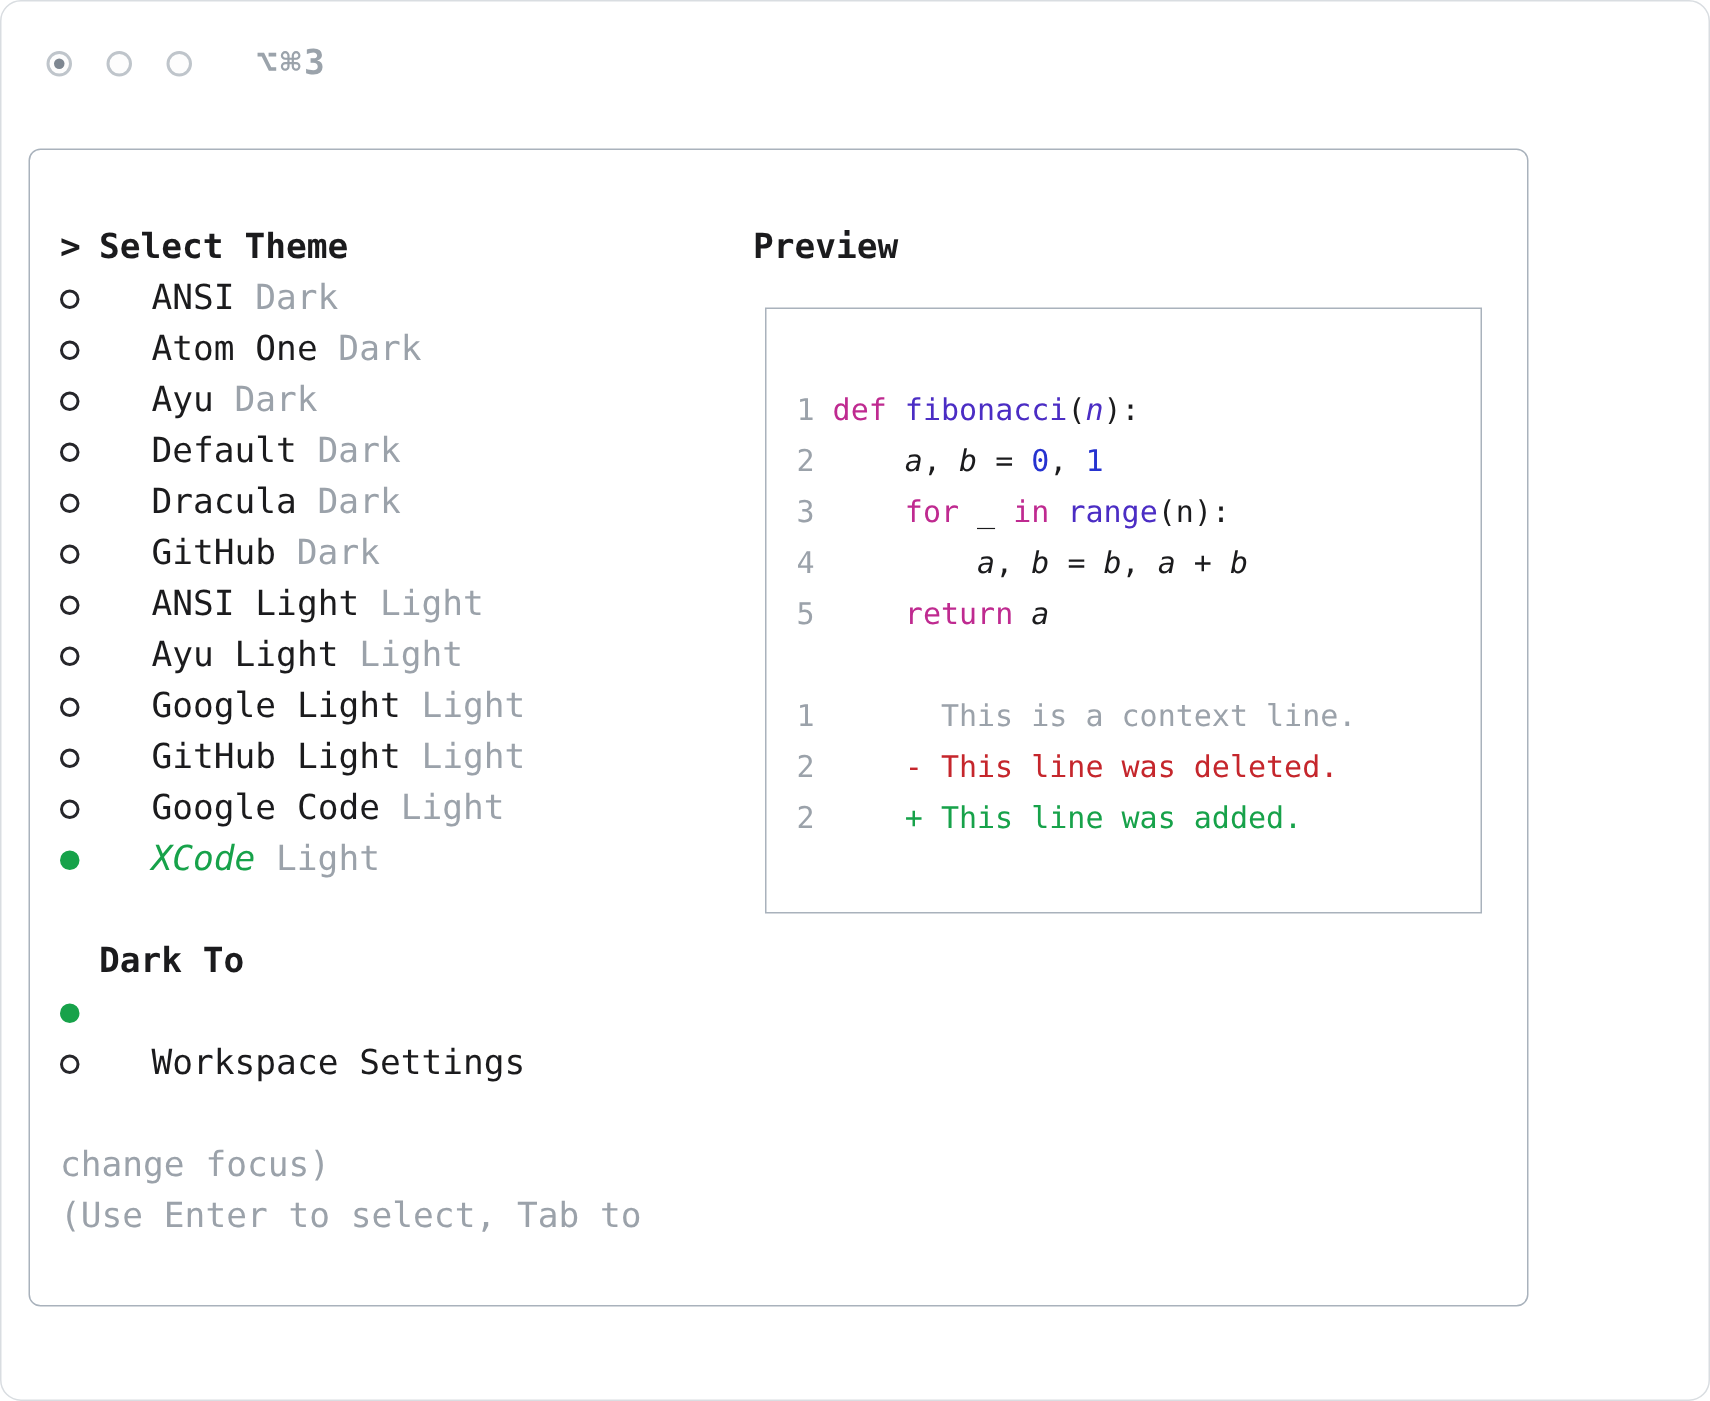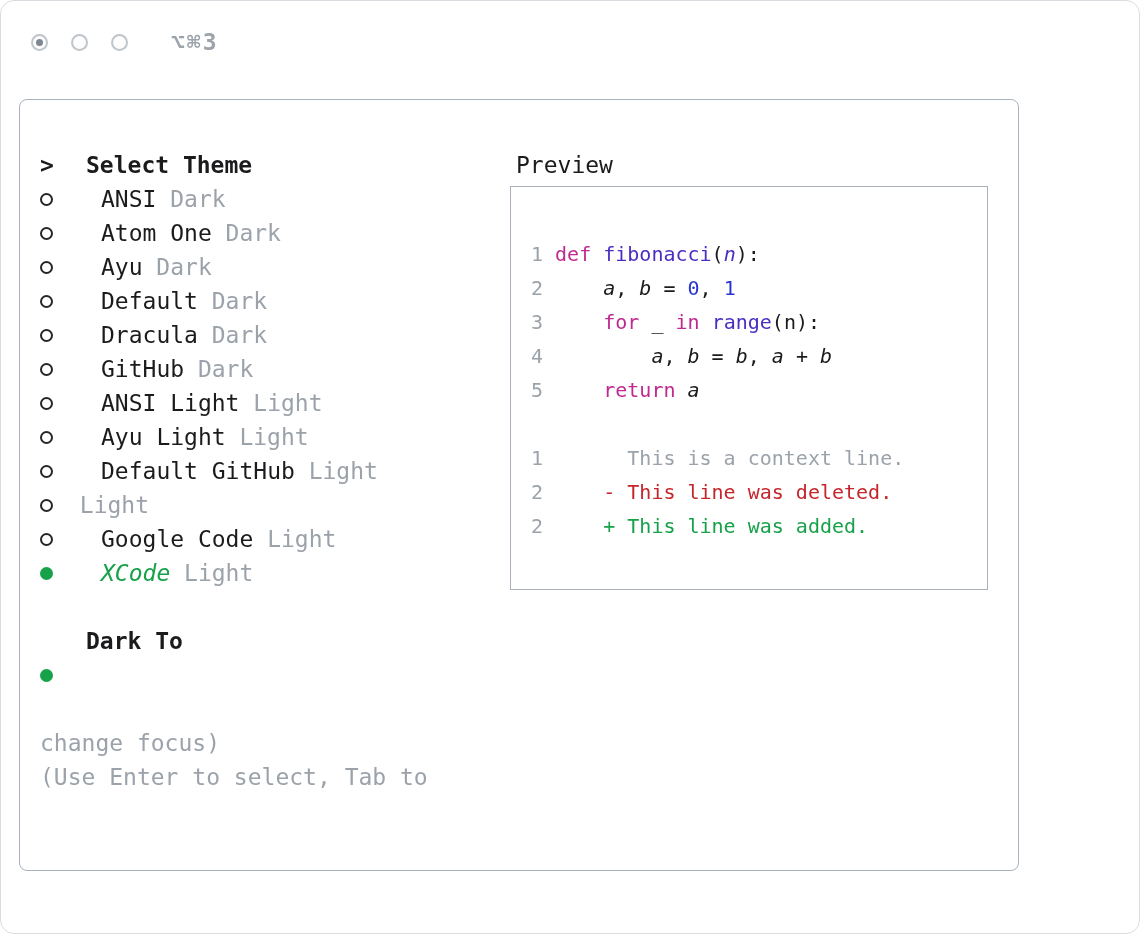--- a/index.html
+++ b/index.html
@@ -45,40 +45,40 @@
   }
 
   
   .left {
     position: absolute; left: 20px; top: 48px;
     font-size: 23px; line-height: 34px; color: var(--text-black);
   }
   .row { display: flex; align-items: center; height: 34px; white-space: pre; }
   .marker { width: 26px; display: inline-flex; align-items: center; flex: none; }
   .prefix { width: 26px; font-weight: 700; flex: none; }
-  .title-label { font-weight: 700; margin-left: 20px; }
+  .title-label { font-weight: 700; }
   .circle {
     width: 13px; height: 13px; border-radius: 50%;
     border: 2px solid #26262a; background: transparent;
   }
   .circle.filled { background: var(--accent-green); border-color: var(--accent-green); }
   .item-name { color: var(--text-black); margin-left: 35px; }
   .row.selected .item-name { color: var(--accent-green); font-style: italic; }
   .variant { color: var(--muted-gray); margin-left: 0.6em; text-align: center; }
   .spacer { height: 34px; }
   .hint { color: var(--muted-gray); line-height: 34px; }
 
   
   .preview-title {
-    position: absolute; left: 496px; top: 48px;
+    position: absolute; left: 482px; top: 48px;
     height: 34px; line-height: 34px;
-    font-size: 23px; font-weight: 400; color: var(--text-black);
+    font-size: 23px; font-weight: 700; color: var(--text-black);
   }
   .preview-box {
-    position: absolute; left: 490px; top: 86px;
+    position: absolute; left: 490px; top: 105px;
     width: 478px; height: 404px;
     border: 1px solid var(--border-gray);
     background: #fff;
   }
   .code-area {
     padding: 50px 0 0 20px;
     font-size: 20px; line-height: 34px;
     white-space: pre;
   }
   .code-row { height: 34px; }
@@ -117,35 +117,36 @@
 
       <div id="theme-items">
           <div class="row item"><span class="marker"><span class="circle"></span></span><span class="item-name">ANSI</span><span class="variant">Dark</span></div>
           <div class="row item"><span class="marker"><span class="circle"></span></span><span class="item-name">Atom One</span><span class="variant">Dark</span></div>
           <div class="row item"><span class="marker"><span class="circle"></span></span><span class="item-name">Ayu</span><span class="variant">Dark</span></div>
           <div class="row item"><span class="marker"><span class="circle"></span></span><span class="item-name">Default</span><span class="variant">Dark</span></div>
           <div class="row item"><span class="marker"><span class="circle"></span></span><span class="item-name">Dracula</span><span class="variant">Dark</span></div>
           <div class="row item"><span class="marker"><span class="circle"></span></span><span class="item-name">GitHub</span><span class="variant">Dark</span></div>
           <div class="row item"><span class="marker"><span class="circle"></span></span><span class="item-name">ANSI Light</span><span class="variant">Light</span></div>
           <div class="row item"><span class="marker"><span class="circle"></span></span><span class="item-name">Ayu Light</span><span class="variant">Light</span></div>
-          <div class="row item"><span class="marker"><span class="circle"></span></span><span class="item-name">Default GitHub</span><span class="variant">Light</span></div>
-          <div class="row item"><span class="marker"><span class="circle"></span></span><span class="variant">Light</span></div>
+          <div class="row item"><span class="marker"><span class="circle"></span></span><span class="item-name">Google Light</span><span class="variant">Light</span></div>
+          <div class="row item"><span class="marker"><span class="circle"></span></span><span class="item-name">GitHub Light</span><span class="variant">Light</span></div>
           <div class="row item"><span class="marker"><span class="circle"></span></span><span class="item-name">Google Code</span><span class="variant">Light</span></div>
           <div class="row item selected"><span class="marker"><span class="circle filled"></span></span><span class="item-name">XCode</span><span class="variant">Light</span></div>
         </div>
 
       <div class="spacer"></div>
 
       <div class="row">
         <span class="marker"></span>
         <span class="title-label">Dark To</span>
       </div>
 
       <div id="apply-items">
           <div class="row item selected"><span class="marker"><span class="circle filled"></span></span></div>
+          <div class="row item"><span class="marker"><span class="circle"></span></span><span class="item-name">Workspace Settings</span></div>
         </div>
 
       <div class="spacer"></div>
 
       <div class="hint">
         <div>change focus)</div>
         <div>(Use Enter to select, Tab to</div>
       </div>
     </div>
 

